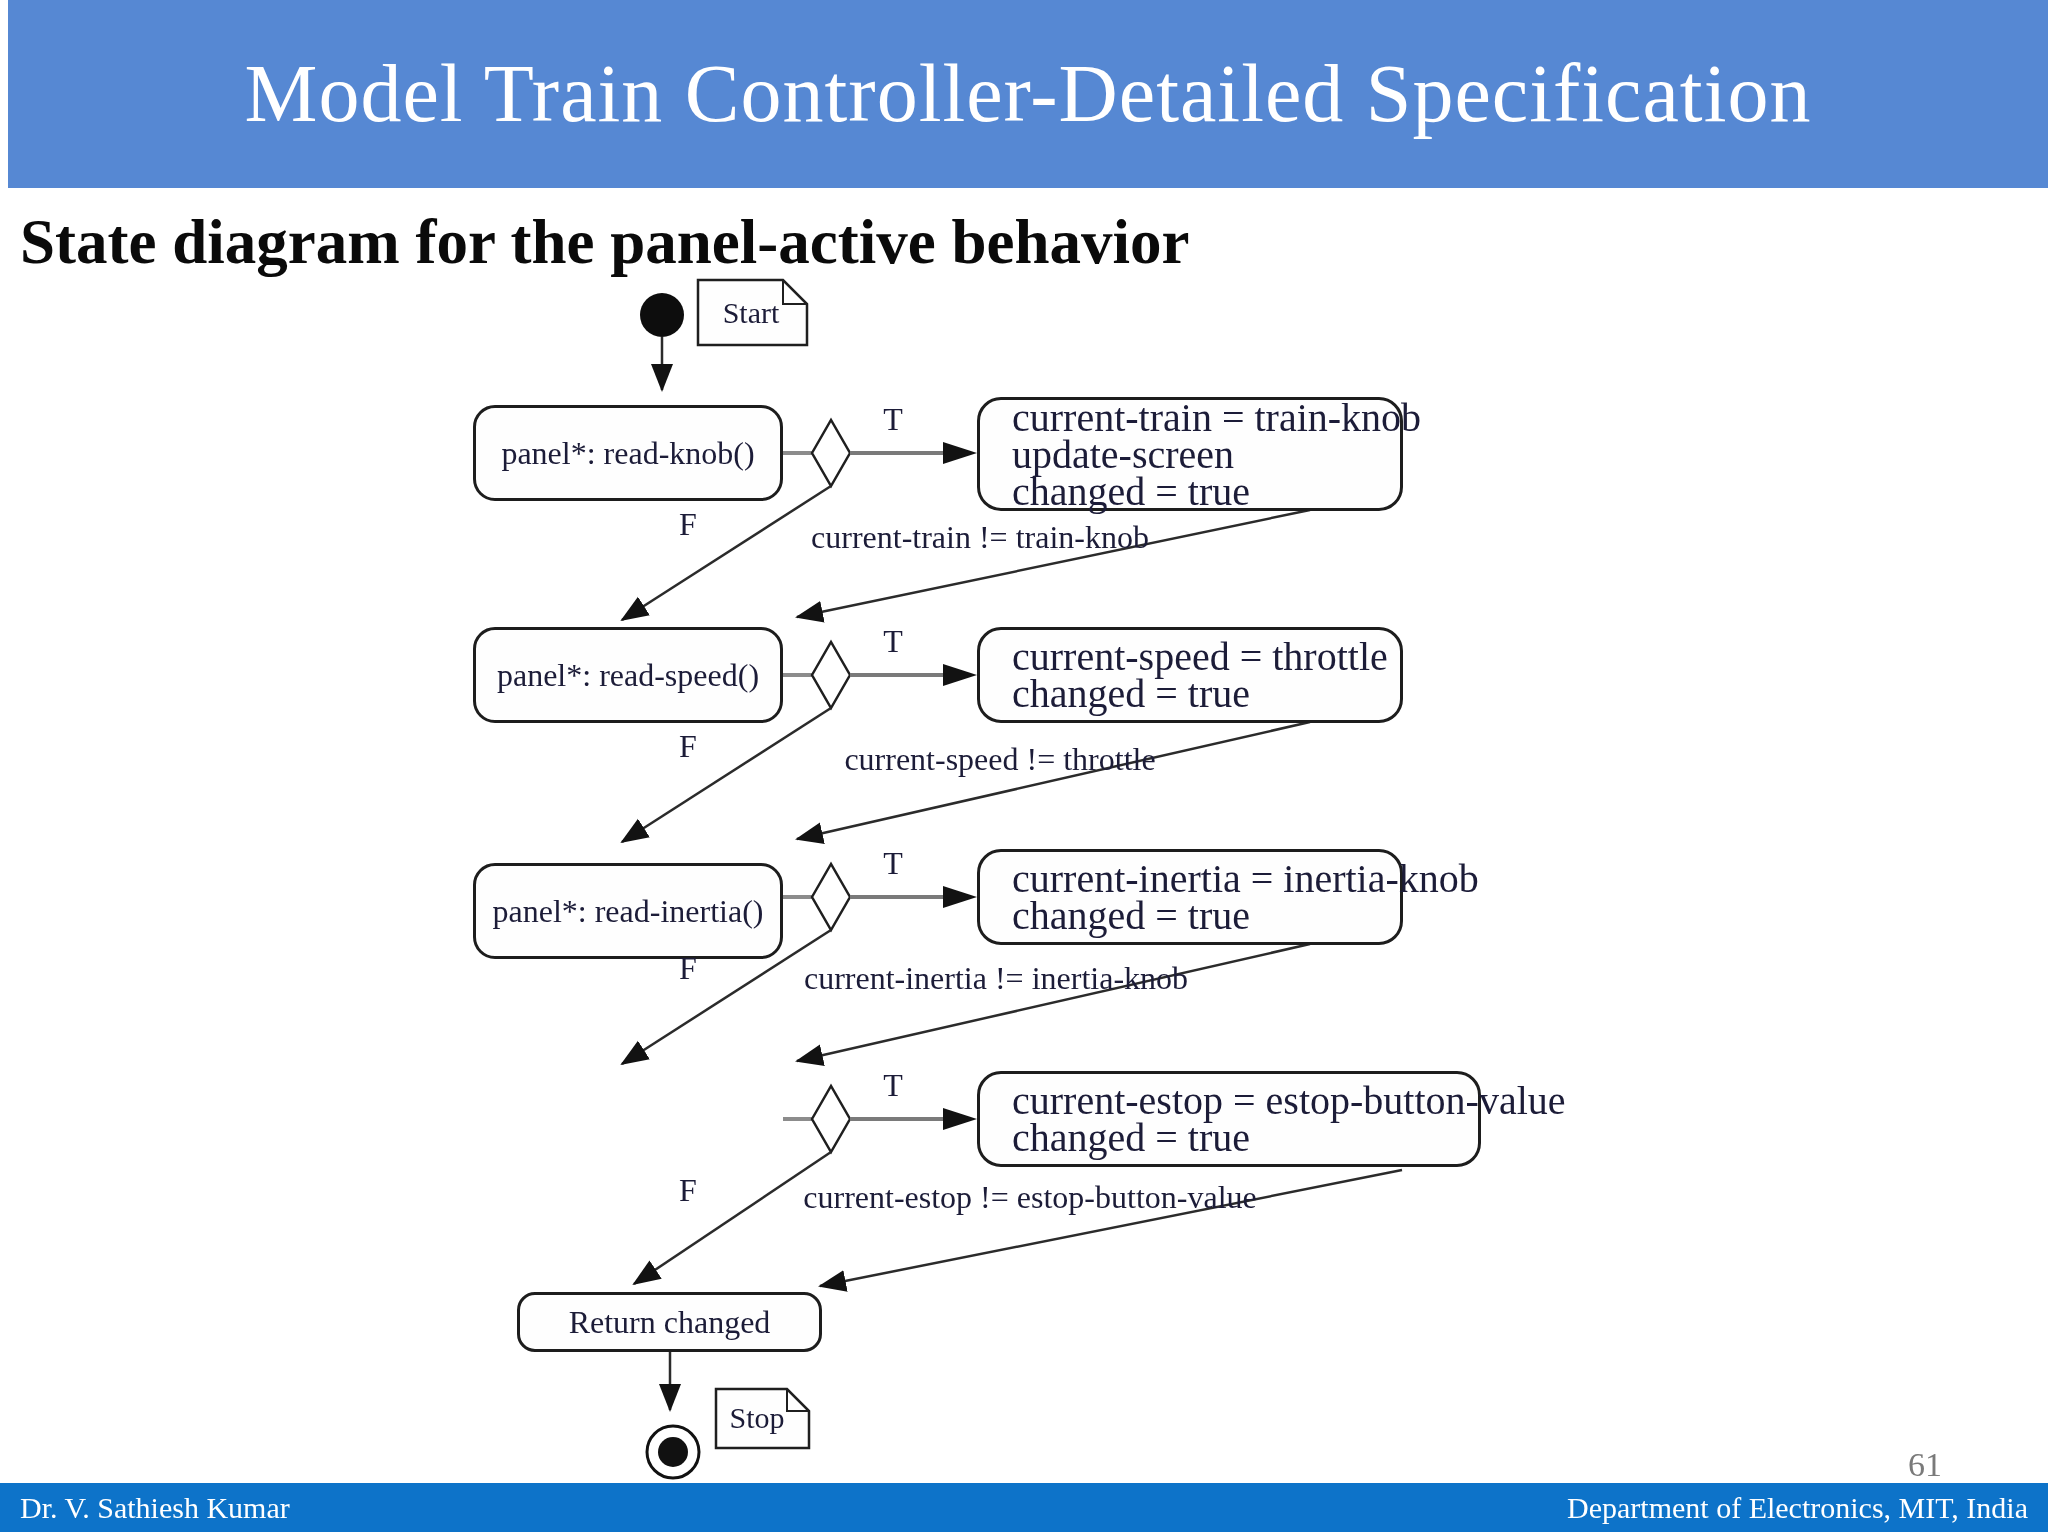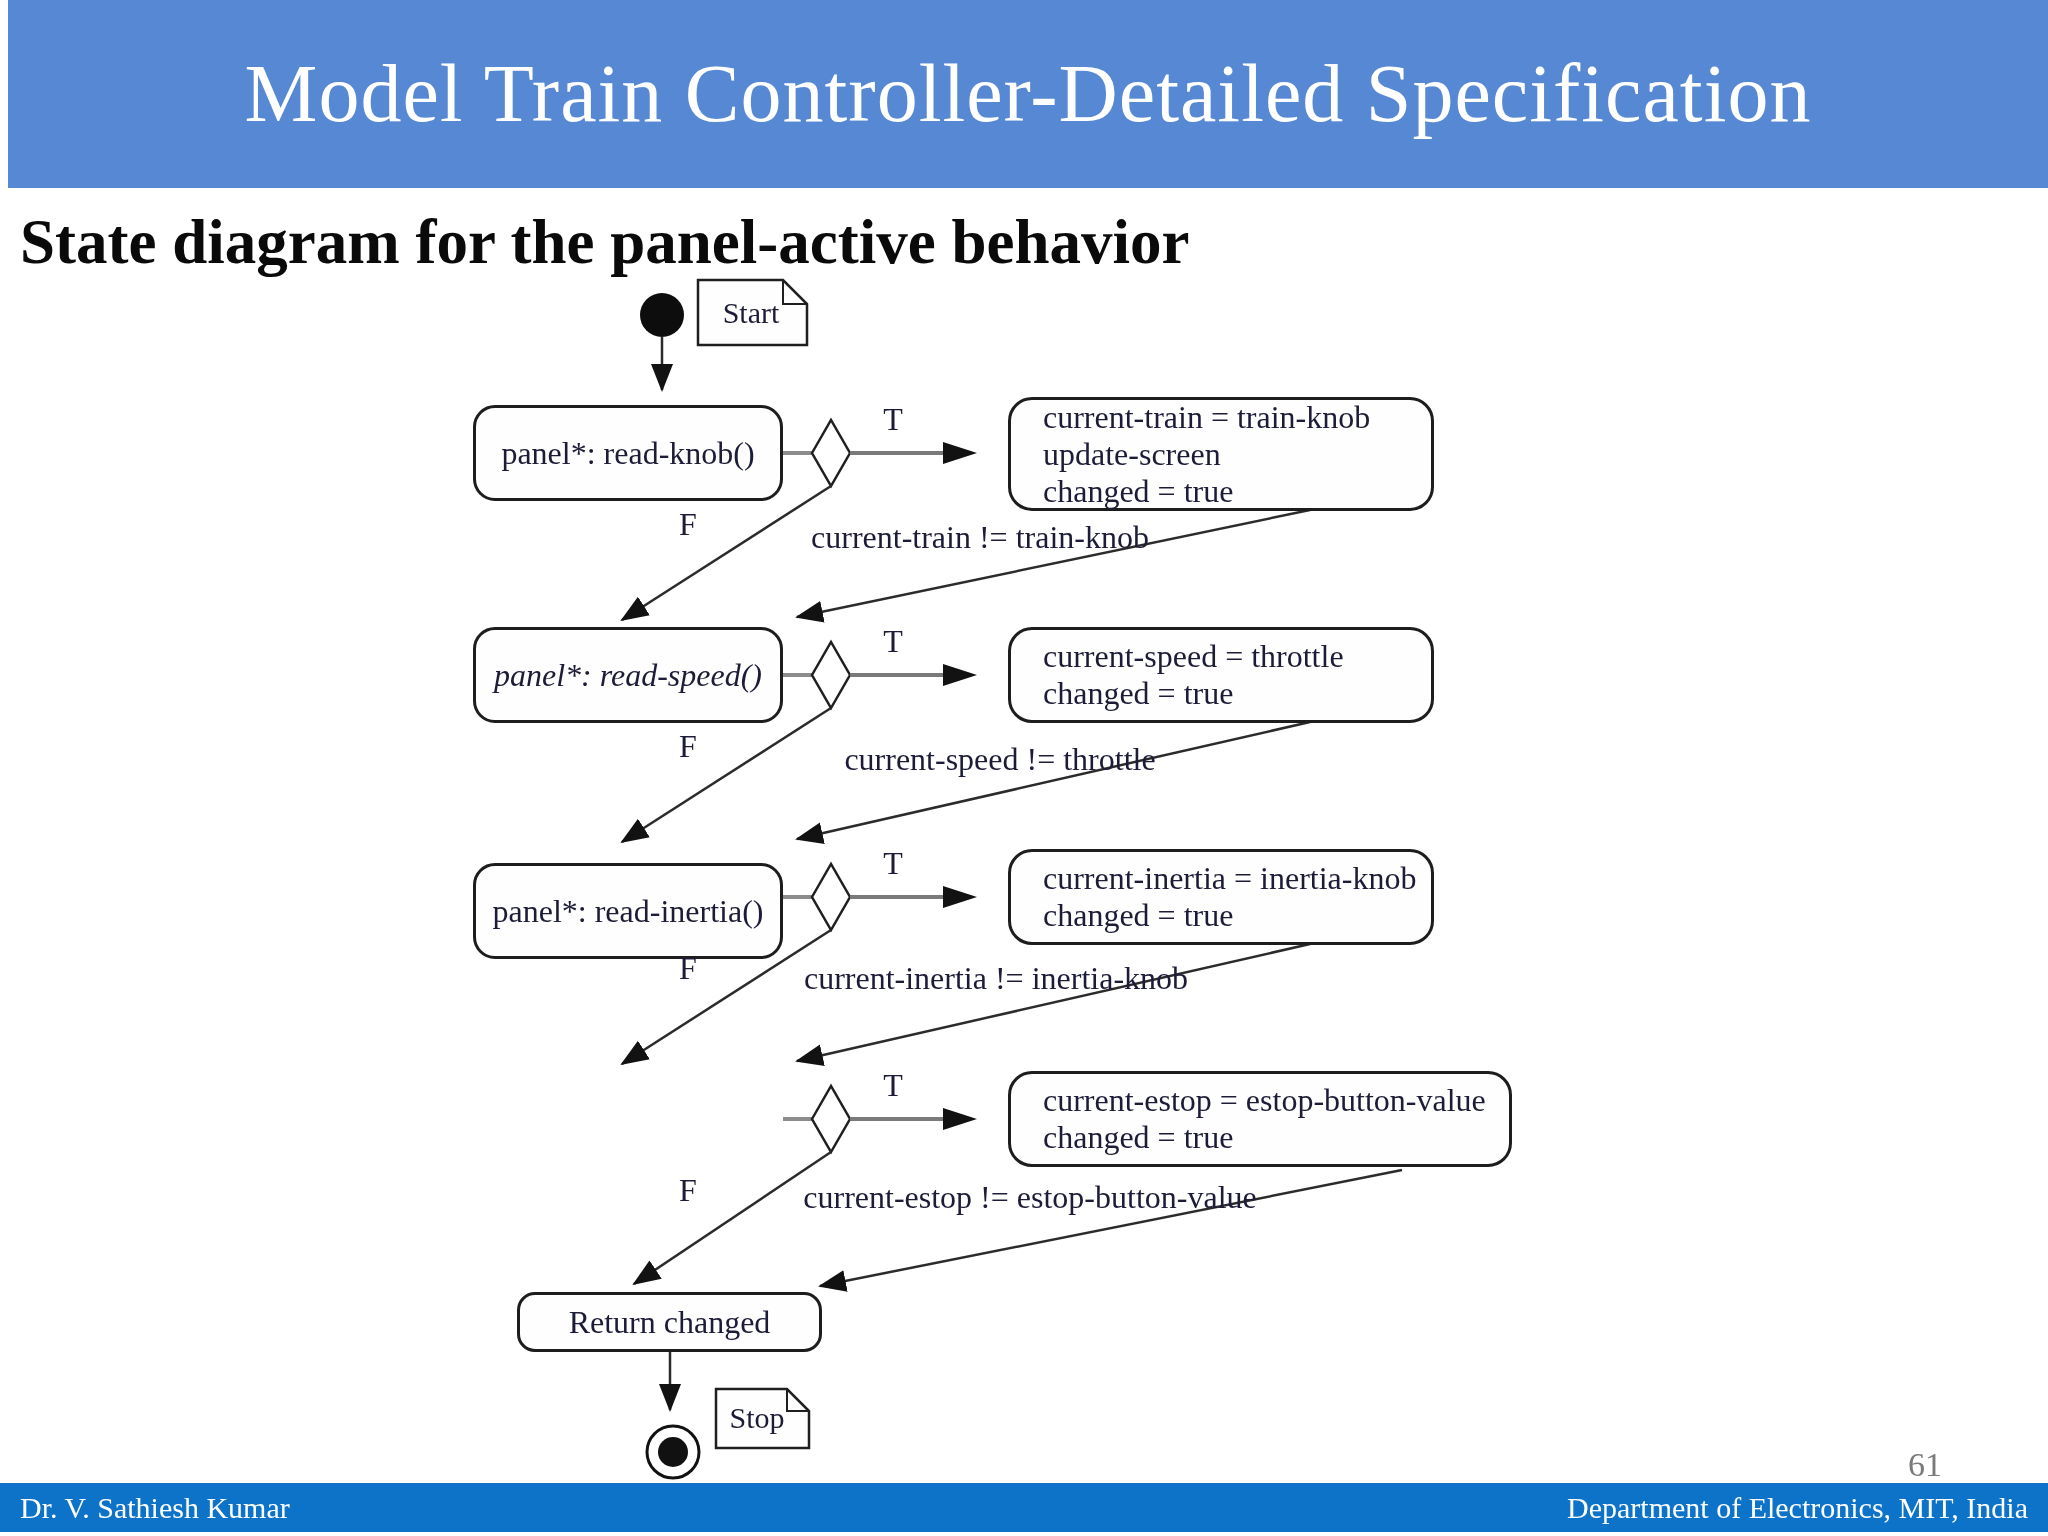--- a/index.html
+++ b/index.html
@@ -33,21 +33,21 @@
   .box{
     position:absolute;background:#fefefe;border:3px solid #1d1d1d;
     box-sizing:border-box;color:var(--ink,#1c1c38);
   }
   .state-box{
     border-radius:22px;display:flex;align-items:center;justify-content:center;
     font-size:32px;white-space:nowrap;
   }
   .action-box{
     border-radius:24px;display:flex;flex-direction:column;justify-content:center;
-    padding-left:32px;font-size:32px;line-height:37px;white-space:nowrap;margin-left:31px;
+    padding-left:32px;font-size:40px;line-height:37px;white-space:nowrap;
   }
   .action-box span{display:block;}
   
   .lbl{
     position:absolute;transform:translate(-50%,-50%);
     color:var(--ink,#1c1c38);font-size:32px;white-space:nowrap;
   }
   .note-lbl{font-size:30px;}
   
   .page-number{
@@ -137,21 +137,21 @@
       <path class="notefold" d="M787 1389 V1411 H809"></path>
     </g>
   </svg>
 
   <div class="lbl note-lbl" style="left:751px;top:313px;">Start</div>
   <div class="lbl note-lbl" style="left:757px;top:1418px;">Stop</div>
 
   <div class="box state-box" style="left:473px;top:405px;width:310px;height:96px;">
     <span>panel*: read-knob()</span>
   </div>
-  <div class="box state-box" style="left:473px;top:627px;width:310px;height:96px;font-style:italic;">
+  <div class="box state-box" style="left:473px;top:627px;width:310px;height:96px;">
     <span>panel*: read-speed()</span>
   </div>
   <div class="box state-box" style="left:473px;top:863px;width:310px;height:96px;">
     <span>panel*: read-inertia()</span>
   </div>
 
   <div class="box action-box" style="left:977px;top:397px;width:426px;height:114px;">
     <span>current-train = train-knob</span>
     <span>update-screen</span>
     <span>changed = true</span>

